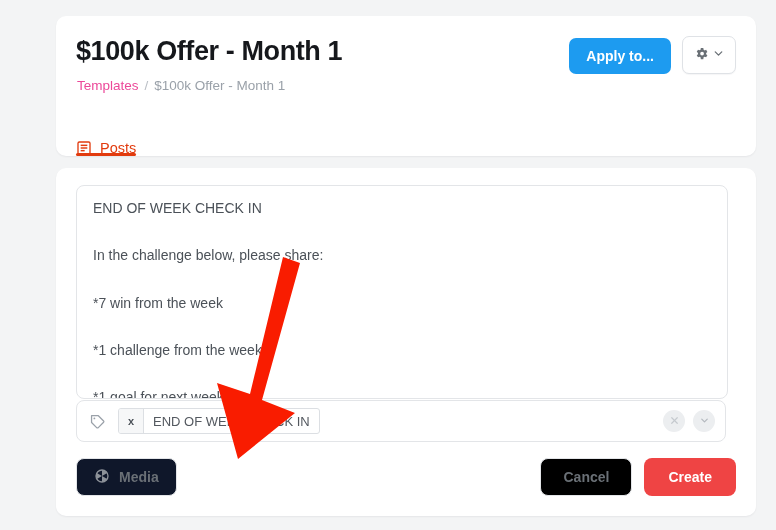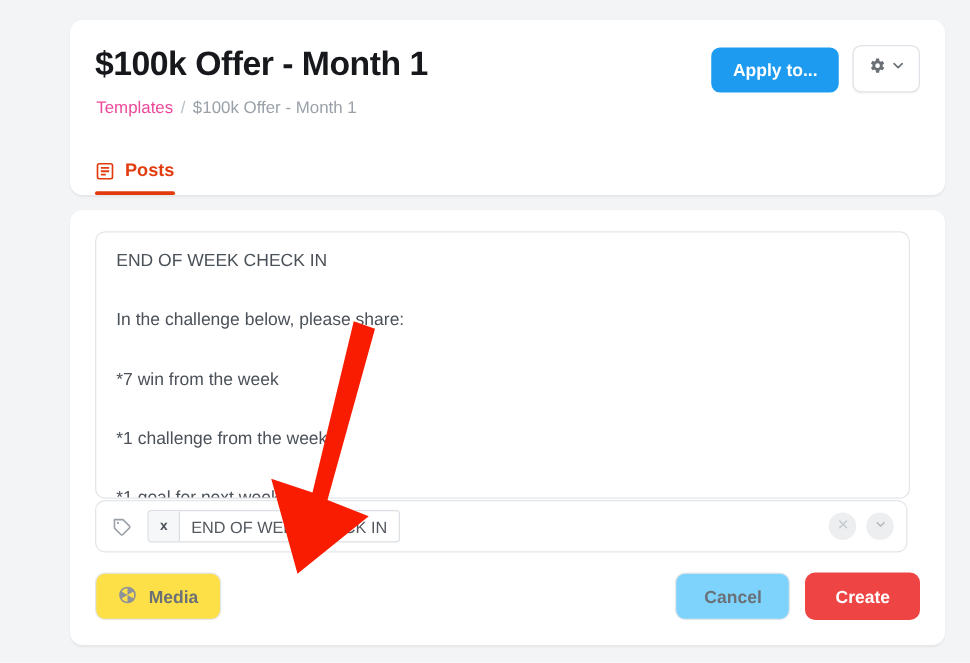--- a/index.html
+++ b/index.html
@@ -111,23 +111,23 @@
     bottom: 0;
     display: flex;
     align-items: flex-end;
     gap: 26px;
     height: 44px;
   }
   .tab {
     display: flex;
     align-items: flex-end;
     gap: 8px;
-    padding-bottom: 11px;
+    padding-bottom: 0;
     font-size: 14.5px;
-    font-weight: bold;
+    font-weight: normal;
     cursor: pointer;
     position: relative;
     color: #9aa1a9;
   }
   .tab.active { color: #e23b0e; }
   .tab.active::after {
     content: "";
     position: absolute;
     left: 0; right: 0; bottom: 0;
     height: 3px;
@@ -230,35 +230,35 @@
     align-items: center;
   }
   .btn-ghost {
     display: flex;
     align-items: center;
     gap: 9px;
     height: 38px;
     padding: 0 17px;
     border: 1px solid #e3e5e8;
     border-radius: 8px;
-    background: #fde047;
+    background: #0f172a;
     font-size: 14px;
     font-weight: bold;
     color: #6a7076;
     cursor: pointer;
     font-family: "Liberation Sans", sans-serif;
     white-space: nowrap;
   }
   .footer .spacer { flex: 1; }
   .btn-cancel {
     height: 38px;
     padding: 0 22px;
     border: 1px solid #e3e5e8;
     border-radius: 8px;
-    background: #7dd3fc;
+    background: #000000;
     font-size: 14px;
     font-weight: bold;
     color: #6a7076;
     cursor: pointer;
     font-family: "Liberation Sans", sans-serif;
   }
   .btn-create {
     height: 38px;
     padding: 0 24px;
     border: none;

